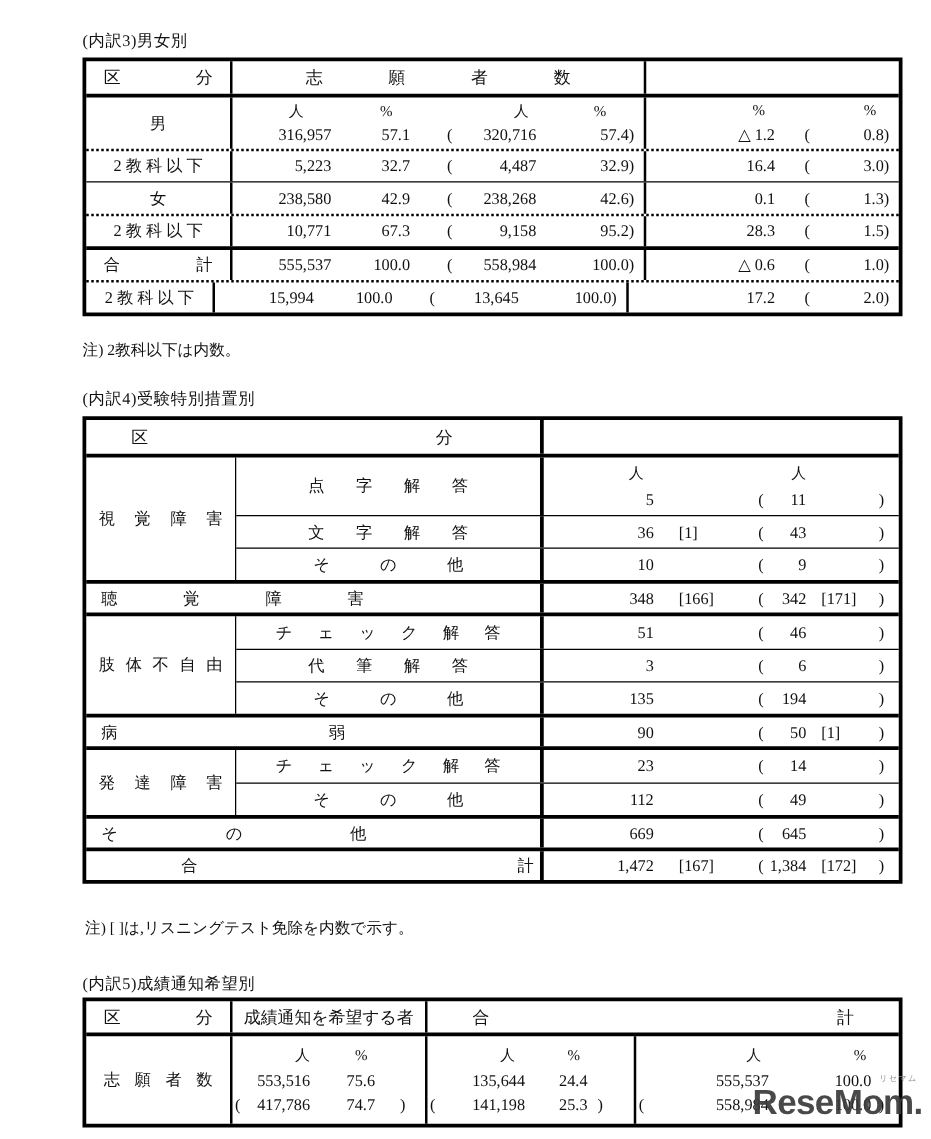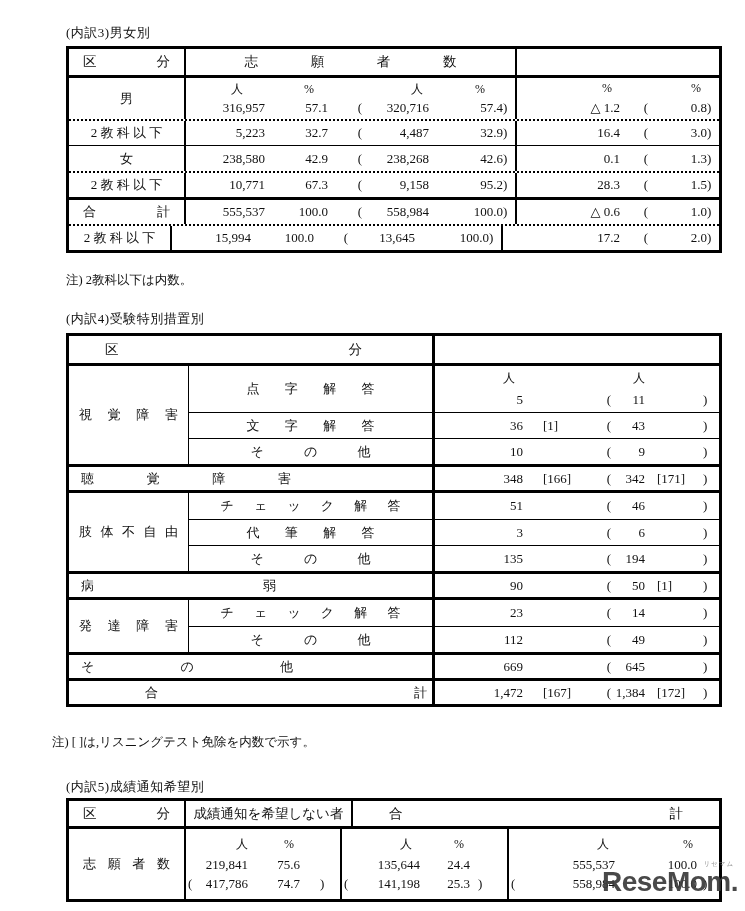--- a/index.html
+++ b/index.html
@@ -507,33 +507,33 @@
           <span class="s l" style="width:60px;padding-left:20px;">[167]</span>
           <span class="s r" style="width:28px;">(</span>
           <span class="s r" style="width:34px;">1,384</span>
           <span class="s l" style="width:58px;padding-left:12px;">[172]</span>
           <span class="s l" style="width:14px;">)</span>
         </span>
       </div>
     </div>
   </div>
 
-  <div class="abs note" style="left:52px;top:734px;">注) [ ]は,リスニングテスト免除を内数で示す。</div>
+  <div class="abs note" style="left:68px;top:734px;">注) [ ]は,リスニングテスト免除を内数で示す。</div>
 
   <div class="abs ttl" style="left:66px;top:778px;">(内訳5)成績通知希望別</div>
 
   <div class="abs tbl" style="left:66px;top:798px;width:656px;">
 
     <div class="row" style="height:25px;">
       <div class="c sp br25 hdr" style="width:117px;padding:0 14px;">
         <span class="s">区</span>
         <span class="s">分</span>
       </div>
-      <div class="c ctr br25 hdr" style="width:167px;">
-        <span class="s">成績通知を希望しない者</span>
+      <div class="c ctr br25 hdr" style="width:156px;">
+        <span class="s">成績通知を希望する者</span>
       </div>
       <div class="c sp hdr" style="flex:1;padding:0 36px;">
         <span class="s">合</span>
         <span class="s">計</span>
       </div>
     </div>
 
     <div class="row bt3" style="height:73px;">
       <div class="c sp br25" style="width:117px;padding:0 14px;">
         <span class="s">志</span>
@@ -544,21 +544,21 @@
 
       <div class="c col br25" style="width:156px;padding:4px 0 4px 2px;">
         <span class="g unit">
           <span class="s" style="width:12px;"></span>
           <span class="s r" style="width:48px;">人</span>
           <span class="s r" style="width:52px;padding-right:6px;">%</span>
           <span class="s" style="width:30px;"></span>
         </span>
         <span class="g">
           <span class="s" style="width:12px;"></span>
-          <span class="s r" style="width:48px;">219,841</span>
+          <span class="s r" style="width:48px;">553,516</span>
           <span class="s r" style="width:52px;">75.6</span>
           <span class="s" style="width:30px;"></span>
         </span>
         <span class="g">
           <span class="s l" style="width:12px;">(</span>
           <span class="s r" style="width:48px;">417,786</span>
           <span class="s r" style="width:52px;">74.7</span>
           <span class="s l" style="width:30px;padding-left:20px;">)</span>
         </span>
       </div>

